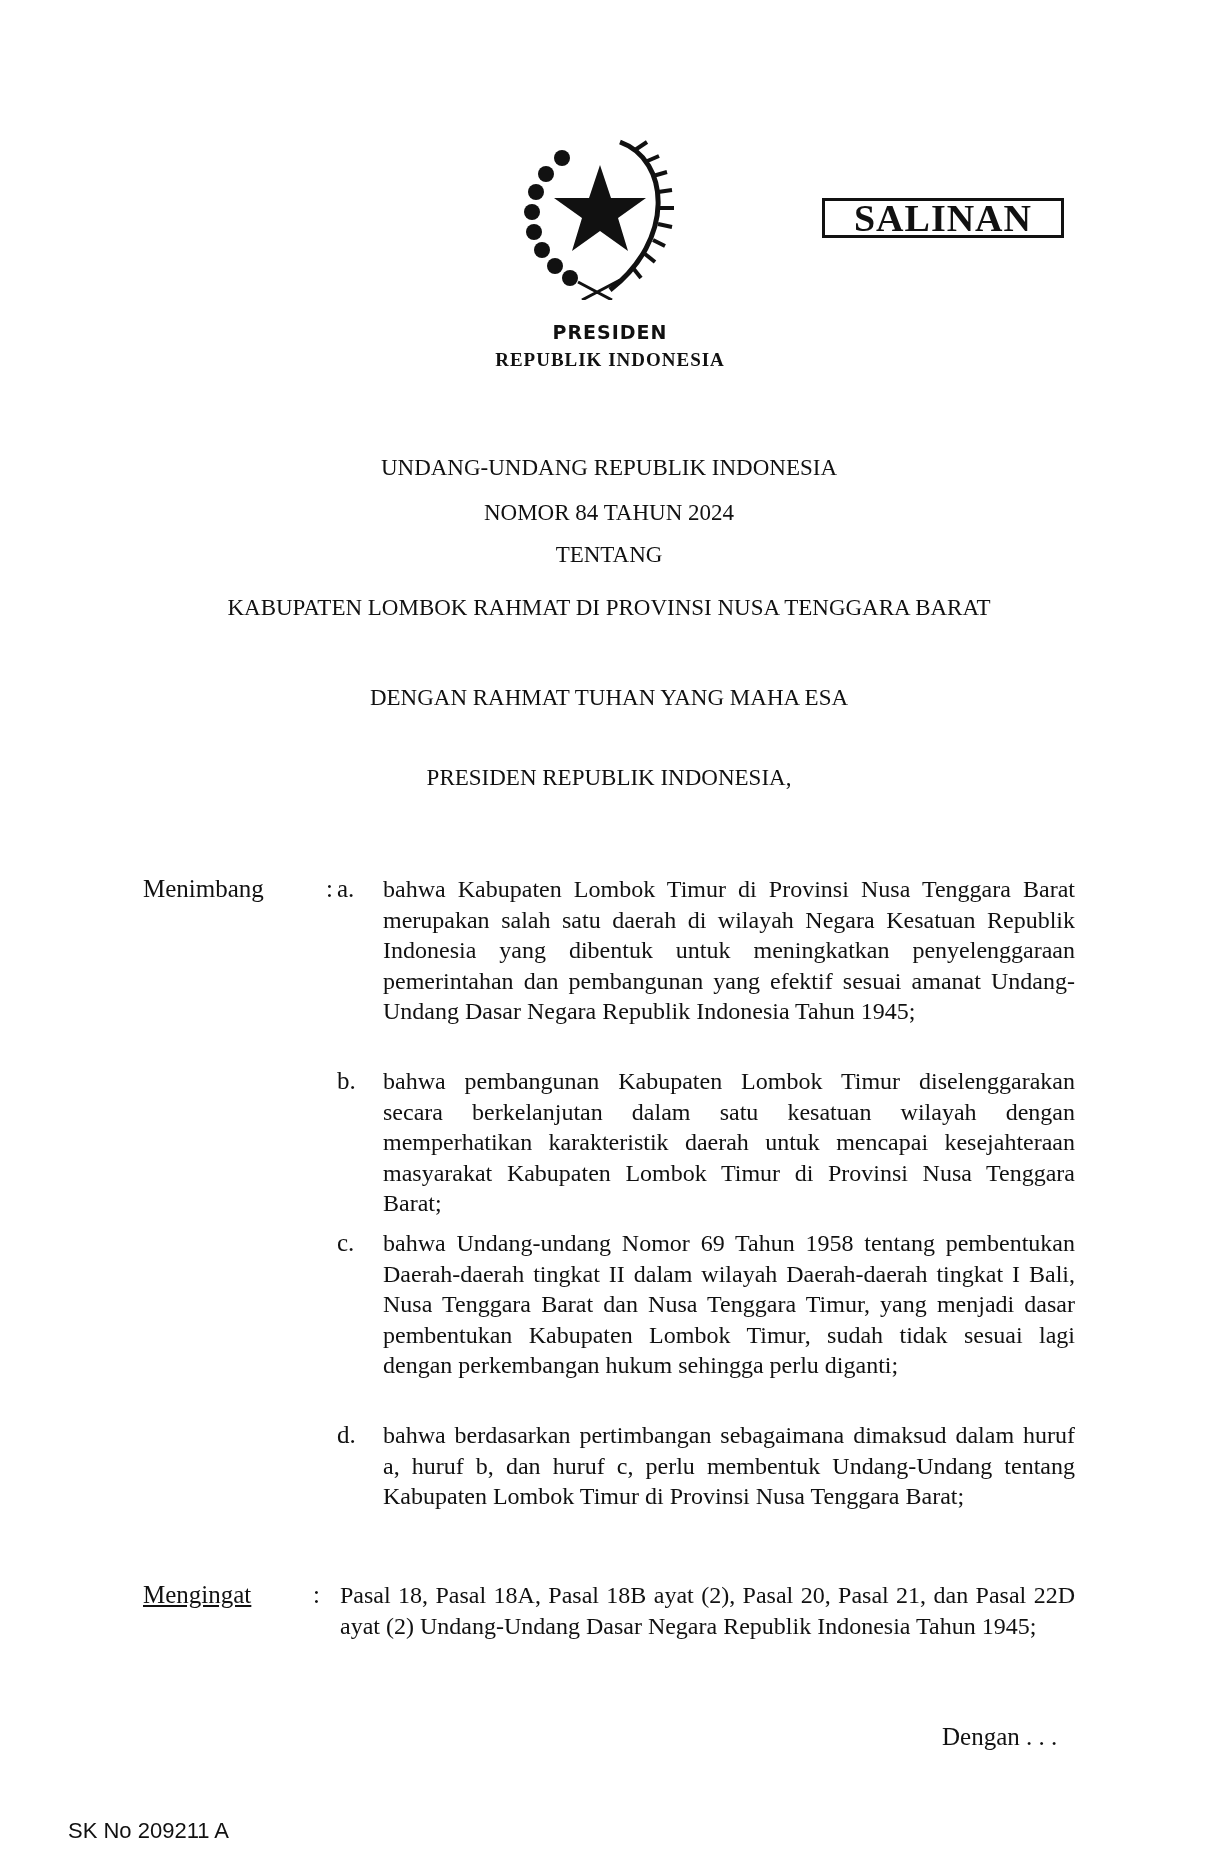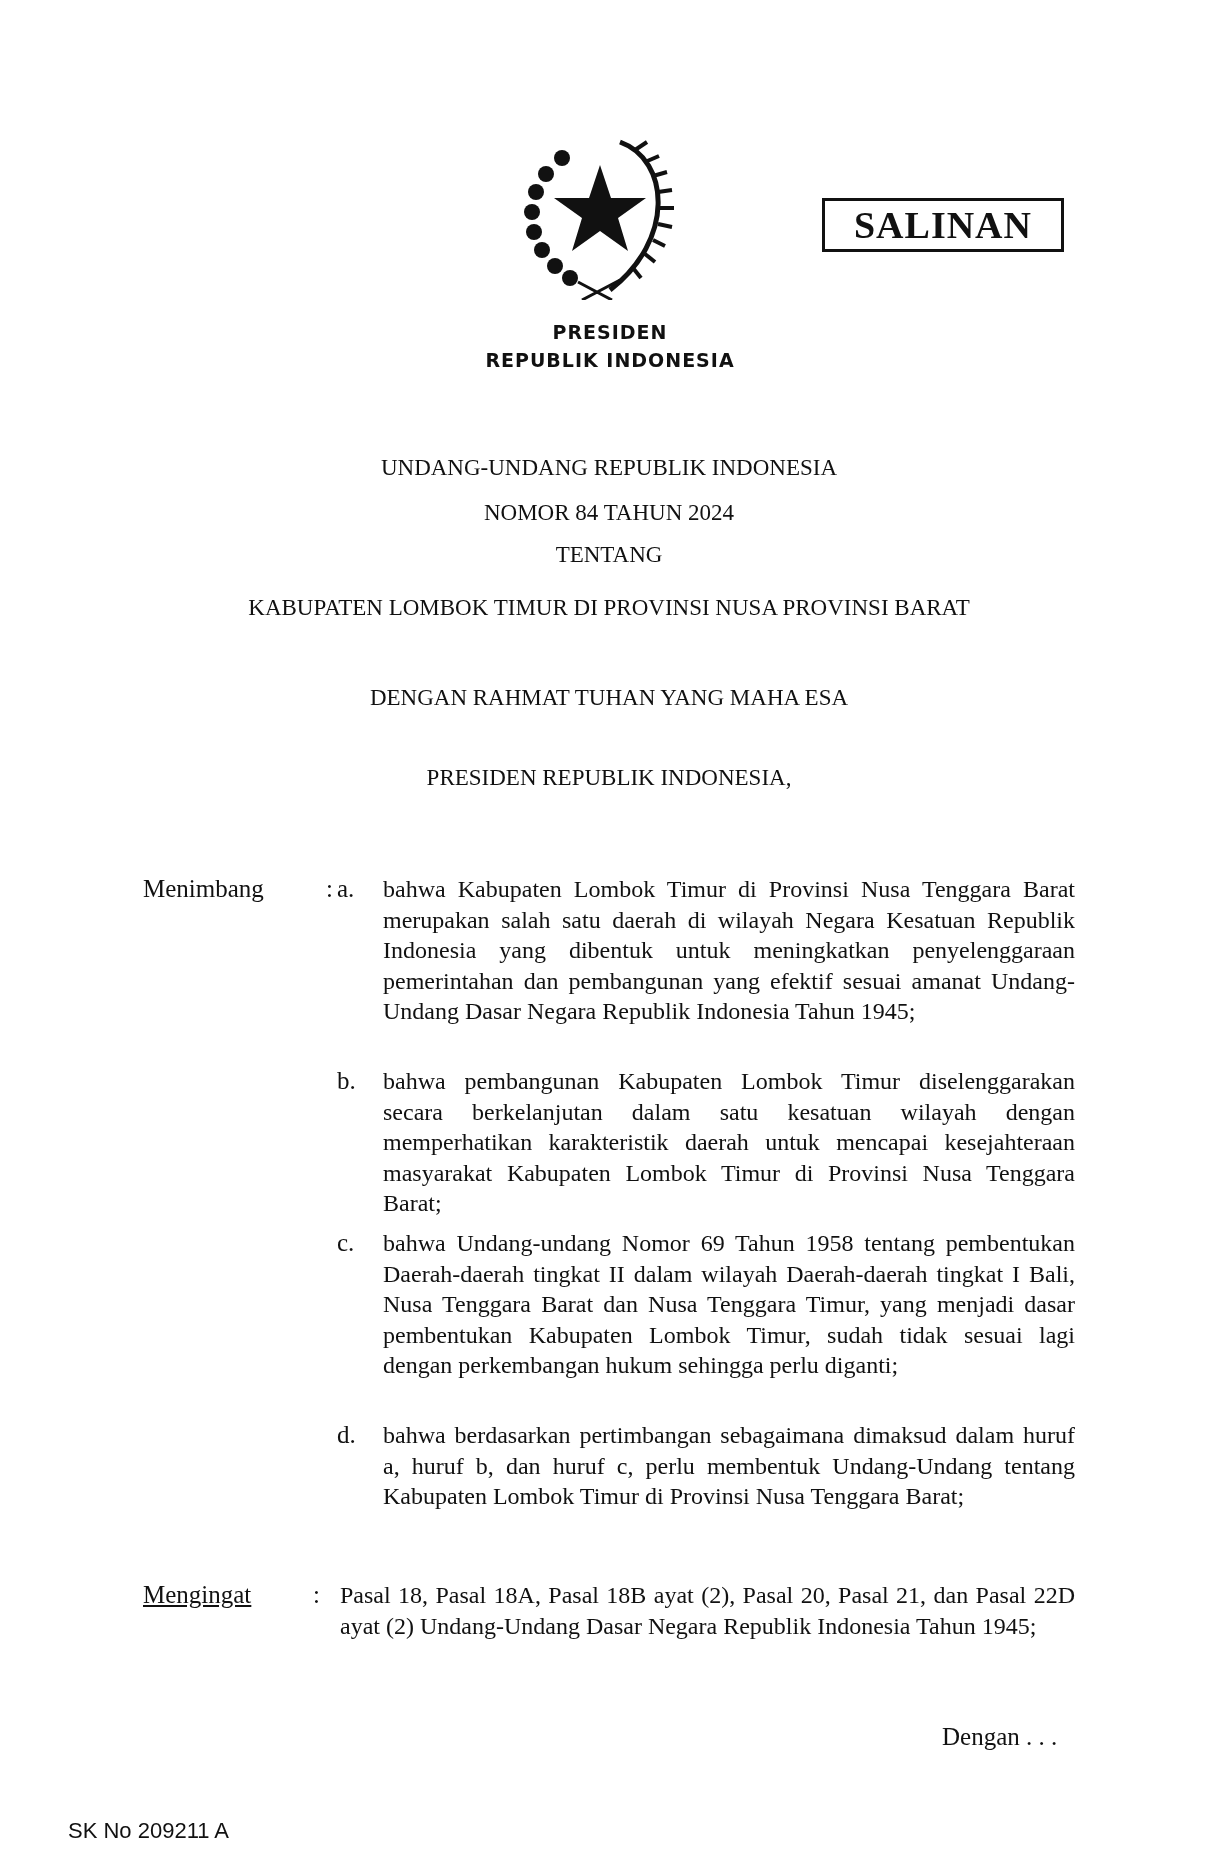--- a/index.html
+++ b/index.html
@@ -9,21 +9,21 @@
     color: #111111;
   }
   .abs { position: absolute; }
   .emblem { left: 500px; top: 130px; width: 200px; height: 170px; }
   .emblem-cap {
     left: 400px; width: 420px; text-align: center;
     font-family: "DejaVu Sans", sans-serif; font-weight: bold;
     font-size: 19px; letter-spacing: 1px; line-height: 28px;
   }
   .salinan {
-    left: 822px; top: 198px; width: 242px; height: 54px;
+    left: 822px; top: 198px; width: 242px; height: 40px;
     border: 3px solid #111; box-sizing: border-box;
     display: flex; align-items: center; justify-content: center;
   }
   .salinan-inner {
     font-family: "Liberation Serif", serif; font-weight: bold;
     font-size: 38px; letter-spacing: 1px;
   }
   .center-line {
     left: 0; width: 1218px; text-align: center;
     font-family: "Liberation Serif", serif; font-size: 23px;
@@ -66,30 +66,30 @@
         <path d="M160,78 l14,0"></path>
         <path d="M158,94 l14,3"></path>
       <path d="M153,110 l12,6"></path>
         <path d="M145,124 l10,8"></path>
         <path d="M133,138 l8,10"></path>
     </g>
     <path d="M78,152 L112,170 M82,170 L120,150" stroke="#111" stroke-width="3"></path>
   </svg>
 </div>
 <div class="abs emblem-cap" style="top:318px;">PRESIDEN</div>
-<div class="abs emblem-cap" style="top:346px;">REPUBLIK INDONESIA</div>
+<div class="abs emblem-cap" style="top:346px;font-family:Liberation Serif, serif;">REPUBLIK INDONESIA</div>
 
 <div class="abs salinan">
   <span class="salinan-inner">SALINAN</span>
 </div>
 
 <div class="abs center-line" style="top:455px;">UNDANG-UNDANG REPUBLIK INDONESIA</div>
 <div class="abs center-line" style="top:500px;">NOMOR 84 TAHUN 2024</div>
 <div class="abs center-line" style="top:542px;">TENTANG</div>
-<div class="abs center-line" style="top:595px;">KABUPATEN LOMBOK TIMUR DI PROVINSI NUSA PROVINSI BARAT</div>
+<div class="abs center-line" style="top:595px;">KABUPATEN LOMBOK RAHMAT DI PROVINSI NUSA TENGGARA BARAT</div>
 <div class="abs center-line" style="top:685px;">DENGAN RAHMAT TUHAN YANG MAHA ESA</div>
 <div class="abs center-line" style="top:765px;">PRESIDEN REPUBLIK INDONESIA,</div>
 
 <div class="abs label" style="left:143px; top:874px;">Menimbang</div>
 <div class="abs label" style="left:326px; top:874px;">:</div>
 
 <div class="abs label" style="left:337px; top:874px;">a.</div>
 <div class="abs para-text" style="left:383px; top:874px; width:692px;">bahwa Kabupaten Lombok Timur di Provinsi Nusa Tenggara Barat merupakan salah satu daerah di wilayah Negara Kesatuan Republik Indonesia yang dibentuk untuk meningkatkan penyelenggaraan pemerintahan dan pembangunan yang efektif sesuai amanat Undang-Undang Dasar Negara Republik Indonesia Tahun 1945;</div>
 
 <div class="abs label" style="left:337px; top:1066px;">b.</div>

